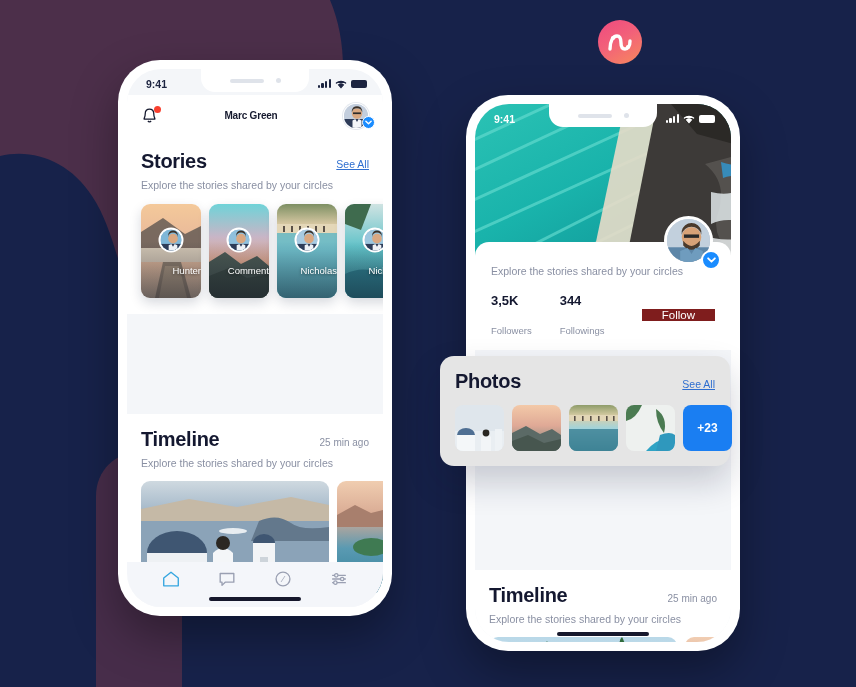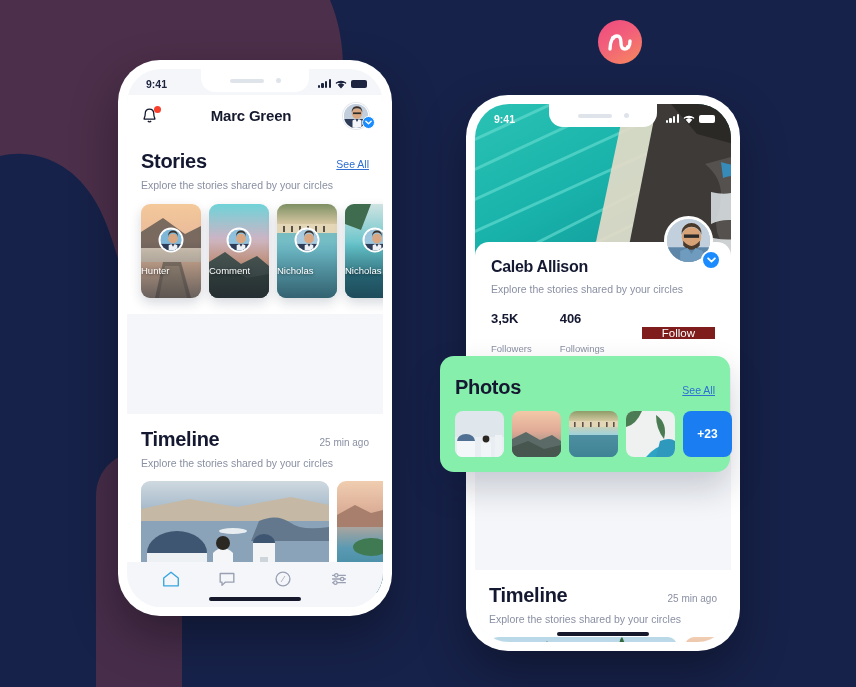--- a/index.html
+++ b/index.html
@@ -66,21 +66,21 @@
 
   
   .app-header {
     position:absolute; top:26px; left:0; right:0; height:41px;
     display:flex; align-items:center; justify-content:space-between;
     padding:0 14px; background:#ffffff; z-index:20;
   }
   .bell { position:relative; width:18px; height:18px; }
   .bell-dot { position:absolute; top:-1px; right:-2px; width:7px; height:7px;
     border-radius:50%; background:#f8402f; }
-  .header-title { font-size:15px; font-weight:bold; color:#15192e; letter-spacing:-0.2px; }
+  .header-title { font-size:10px; font-weight:bold; color:#15192e; letter-spacing:-0.2px; }
   .avatar-wrap { position:relative; width:26px; height:26px; }
   .avatar {
     width:26px; height:26px; border-radius:50%; overflow:hidden;
     background:linear-gradient(160deg,#cfd9e6,#9aa8bd);
     border:1.5px solid #fff; box-shadow:0 0 0 1px #e6eaf0;
   }
   .avatar svg { display:block; }
   .verify {
     position:absolute; right:-6px; bottom:0px; width:13px; height:13px;
     border-radius:50%; background:#1a8cff; border:1.5px solid #fff;
@@ -104,21 +104,21 @@
   }
   .story .ph { position:absolute; inset:0; }
   .story .sh { position:absolute; inset:0;
     background:linear-gradient(180deg,rgba(0,0,0,0) 40%,rgba(10,14,30,.45) 100%); }
   .story-av {
     position:absolute; top:38%; left:50%; transform:translate(-50%,-50%);
     width:25px; height:25px; border-radius:50%; overflow:hidden;
     border:2px solid #fff; background:#b7c4d5;
   }
   .story-name {
-    position:absolute; left:0; right:0; bottom:22px; text-align:left;
+    position:absolute; left:0; right:0; bottom:22px; text-align:right;
     font-size:9.5px; color:#ffffff; text-shadow:0 1px 3px rgba(0,0,0,.55);
   }
 
   
   #timeline-card-one { position:absolute; top:345px; left:0; right:0; padding:14px 14px 0; }
   #timeline-card-two { position:absolute; top:466px; left:0; right:0; padding:14px 14px 0; }
   .tl-row { display:flex; gap:8px; margin-top:12px; }
   .tl-main { position:relative; width:188px; height:112px; border-radius:9px; overflow:hidden; flex:0 0 auto; }
   .tl-side { position:relative; width:58px; height:112px; border-radius:9px; overflow:hidden; flex:0 0 auto; }
   .tl-tag { position:absolute; left:8px; bottom:8px; display:flex; align-items:center; gap:6px; }
@@ -162,21 +162,21 @@
   .stats { display:flex; align-items:center; margin-top:16px; gap:28px; }
   .stat-num { font-size:13px; font-weight:bold; color:#141830; }
   .stat-lbl { font-size:9.5px; color:#8a90a3; margin-top:17px; }
   .follow-btn {
     margin-left:auto; background:#7f1d1d; color:#fff; font-size:11.5px;
     padding:0 20px; border-radius:0; border:none; cursor:pointer;
   }
 
   #photos-card {
     position:absolute; left:-26px; top:261px; width:290px;
-    background:#86efac; border-radius:14px; padding:20px 15px 15px;
+    background:#e5e5e5; border-radius:14px; padding:14px 15px 15px;
     box-shadow:0 16px 34px rgba(14,22,48,.20); z-index:30;
   }
   .photo-row { display:flex; gap:8px; margin-top:12px; }
   .thumb { width:49px; height:46px; border-radius:8px; overflow:hidden; flex:0 0 auto; position:relative; }
   .thumb-more {
     width:49px; height:46px; border-radius:8px; background:#1a7ef2; color:#fff;
     display:flex; align-items:center; justify-content:center;
     font-size:12px; font-weight:bold; flex:0 0 auto;text-align:right;
   }
 </style>
@@ -563,30 +563,29 @@
           <rect x="9" y="8.2" width="8" height="1.8" fill="#2a2a2a"></rect>
           <path d="M11 15.4 L13 18.6 L15 15.4 L19 17 L19 26 L7 26 L7 17 Z" fill="#6f9cbe"></path>
         </svg>
       </div>
       <span class="pc-badge">
         <svg width="9" height="6" viewBox="0 0 8 5">
             <path d="M1 1 L4 4 L7 1" stroke="#fff" stroke-width="1.6" fill="none" stroke-linecap="round" stroke-linejoin="round"></path>
           </svg>
       </span>
 
-      <div class="pc-name">Caleb Allison</div>
       <div class="pc-sub">Explore the stories shared by your circles</div>
 
       <div class="stats">
         <div>
           <div class="stat-num">3,5K</div>
           <div class="stat-lbl">Followers</div>
         </div>
         <div>
-          <div class="stat-num">406</div>
+          <div class="stat-num">344</div>
           <div class="stat-lbl">Followings</div>
         </div>
         <button class="follow-btn">Follow</button>
       </div>
     </div>
 
     <div class="card" id="timeline-card-two">
       <div class="card-head">
         <span class="card-title">Timeline</span>
         <span class="meta">25 min ago</span>

